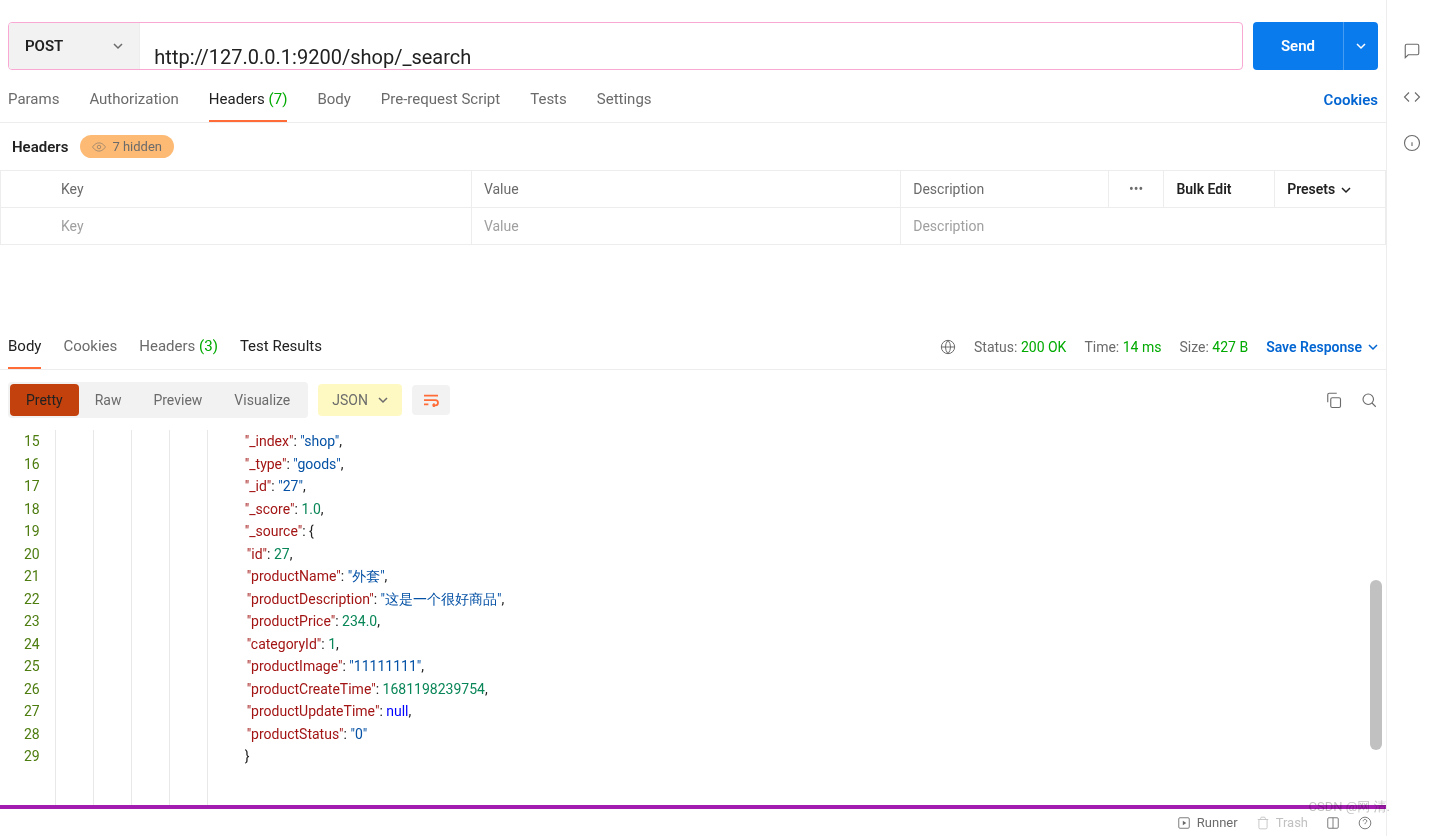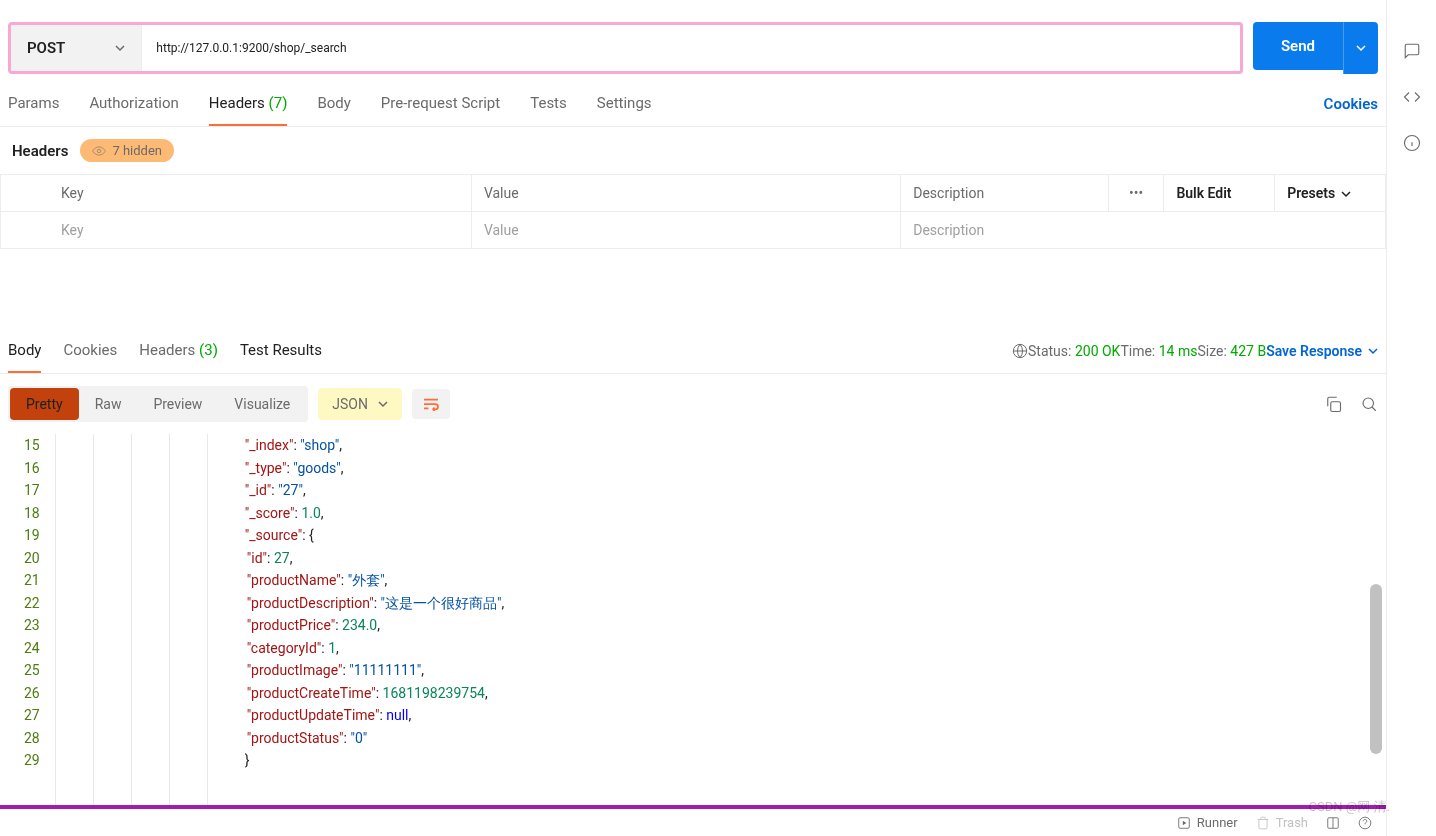--- a/index.html
+++ b/index.html
@@ -1,24 +1,24 @@
 <!DOCTYPE html>
 <html><head>
 <meta charset="utf-8">
 <style>
 * { box-sizing: border-box; margin: 0; padding: 0; font-family: -apple-system, BlinkMacSystemFont, "Segoe UI", Roboto, sans-serif; }
 body { font-size: 14px; color: #212121; background: #fff; display: flex; width: 1436px; height: 836px; overflow: hidden; }
 .main { flex: 1; display: flex; flex-direction: column; min-width: 0; }
 .right-rail { width: 50px; border-left: 1px solid #ededed; display: flex; flex-direction: column; align-items: center; gap: 28px; padding-top: 42px; }
 .right-rail svg { width: 18px; height: 18px; stroke: #6b6b6b; fill: none; stroke-width: 1.5; }
 .req-bar { display: flex; padding: 4px 4px 4px 4px; gap: 0; margin: 18px 4px 0 4px; }
-.method-url { display: flex; flex: 1; border: 3px solid #f9a8d4; border-radius: 4px; overflow: hidden; }
+.method-url { display: flex; flex: 1; border: 1px solid #f9a8d4; border-radius: 4px; overflow: hidden; }
 .method { display: flex; align-items: center; gap: 50px; padding: 0 16px; background: #f2f2f2; border-right: 1px solid #ededed; font-weight: 600; font-size: 15px; height: 46px; cursor: pointer; }
 .method svg { width: 10px; height: 10px; }
-.url { flex: 1; padding: 0 14px; display: flex; align-items: center; font-size: 12px; color: #212121; }
+.url { flex: 1; padding: 0 14px; display: flex; align-items: flex-end; font-size: 20px; color: #212121; }
 .send-group { display: flex; margin-left: 10px; }
 .send-btn { background: #097bed; color: #fff; font-weight: 600; font-size: 15px; border: none; padding: 0 28px; border-radius: 4px 0 0 4px; cursor: pointer; height: 48px; }
 .send-dd { background: #097bed; border: none; border-left: 1px solid rgba(255,255,255,.25); color: #fff; padding: 0 12px; border-radius: 0 4px 4px 0; cursor: pointer; display: flex; align-items: center; }
 .send-dd svg { width: 10px; height: 10px; }
 .req-tabs { display: flex; gap: 30px; padding: 16px 8px 0 8px; align-items: center; border-bottom: 1px solid #ededed; position: relative; }
 .req-tab { padding-bottom: 12px; cursor: pointer; color: #6b6b6b; font-size: 15px; border-bottom: 2px solid transparent; }
 .req-tab.active { color: #212121; border-bottom-color: #ff6c37; }
 .req-tab .count { color: #0a0; }
 .cookies-link { margin-left: auto; color: #0265d2; font-weight: 600; padding-bottom: 12px; cursor: pointer; font-size: 15px; }
 .headers-row { display: flex; align-items: center; gap: 12px; padding: 12px 12px; }
@@ -33,21 +33,21 @@
 .th-desc { width: 15%; }
 .th-more { width: 4%; text-align: center !important; }
 .th-bulk { width: 8%; font-weight: 600 !important; color: #212121 !important; cursor: pointer; }
 .th-presets { width: 8%; font-weight: 600 !important; color: #212121 !important; cursor: pointer; }
 .th-presets svg { width: 10px; height: 10px; margin-left: 6px; vertical-align: middle; }
 td.placeholder { color: #a0a0a0; }
 .resp-header { display: flex; align-items: center; gap: 22px; padding: 0 8px; border-bottom: 1px solid #ededed; margin-top: 80px; }
 .resp-tab { padding: 12px 0; cursor: pointer; color: #6b6b6b; font-size: 15px; border-bottom: 2px solid transparent; }
 .resp-tab.active { color: #212121; border-bottom-color: #ff6c37; }
 .resp-tab .count { color: #0a0; }
-.resp-meta { margin-left: auto; display: flex; align-items: center; font-size: 14px; color: #6b6b6b; }
+.resp-meta { margin-left: auto; display: flex; gap: 18px; align-items: center; font-size: 14px; color: #6b6b6b; }
 .resp-meta svg { width: 16px; height: 16px; stroke: #6b6b6b; fill: none; stroke-width: 1.5; }
 .resp-meta .ok { color: #0a0; }
 .save-resp { color: #0265d2; font-weight: 600; cursor: pointer; display: inline-flex; align-items: center; gap: 6px; }
 .save-resp svg { stroke: #0265d2; width: 10px; height: 10px; }
 .resp-toolbar { display: flex; align-items: center; gap: 10px; padding: 12px 8px; }
 .view-group { display: inline-flex; background: #f2f2f2; border-radius: 4px; padding: 2px; }
 .view-btn { border: none; background: transparent; padding: 8px 16px; cursor: pointer; font-size: 14px; color: #6b6b6b; border-radius: 4px; }
 .view-btn.active { background: #c2410c; color: #212121; }
 .fmt-dd { display: inline-flex; align-items: center; gap: 10px; background: #fef9c3; border-radius: 4px; padding: 8px 14px; cursor: pointer; font-size: 14px; color: #6b6b6b; }
 .fmt-dd svg { width: 10px; height: 10px; }

